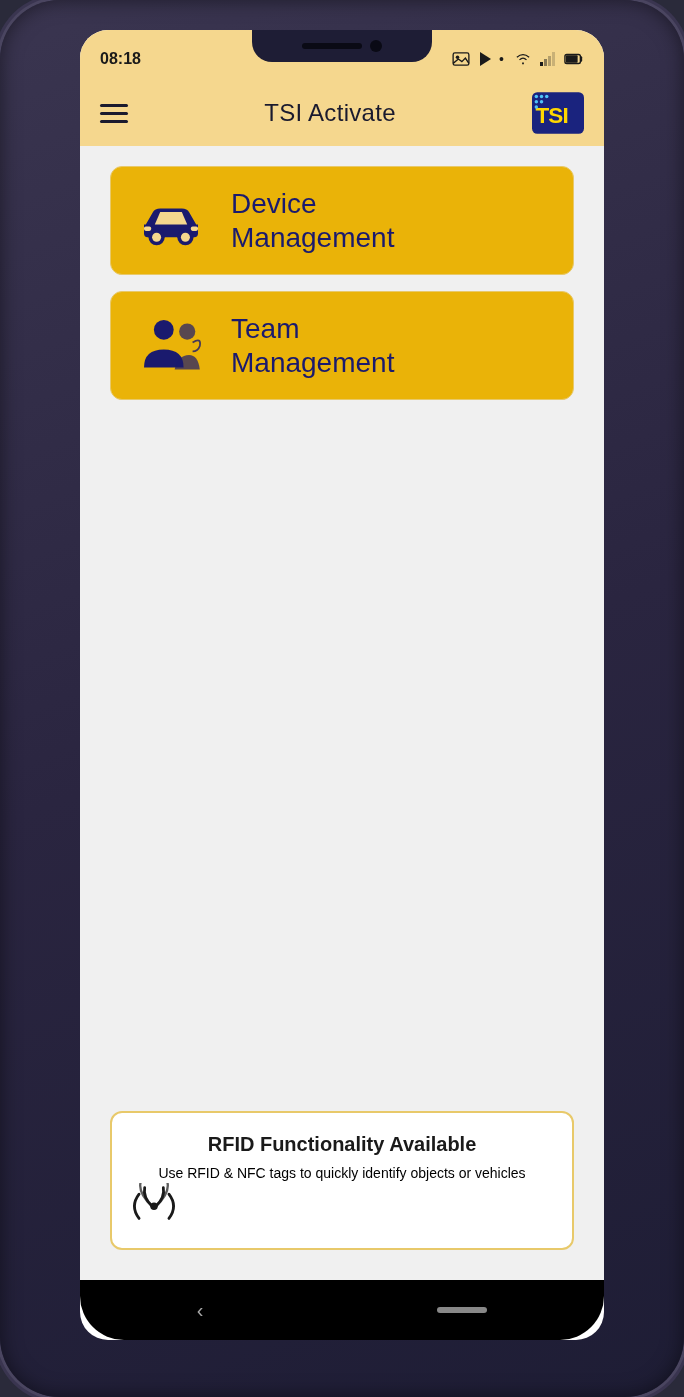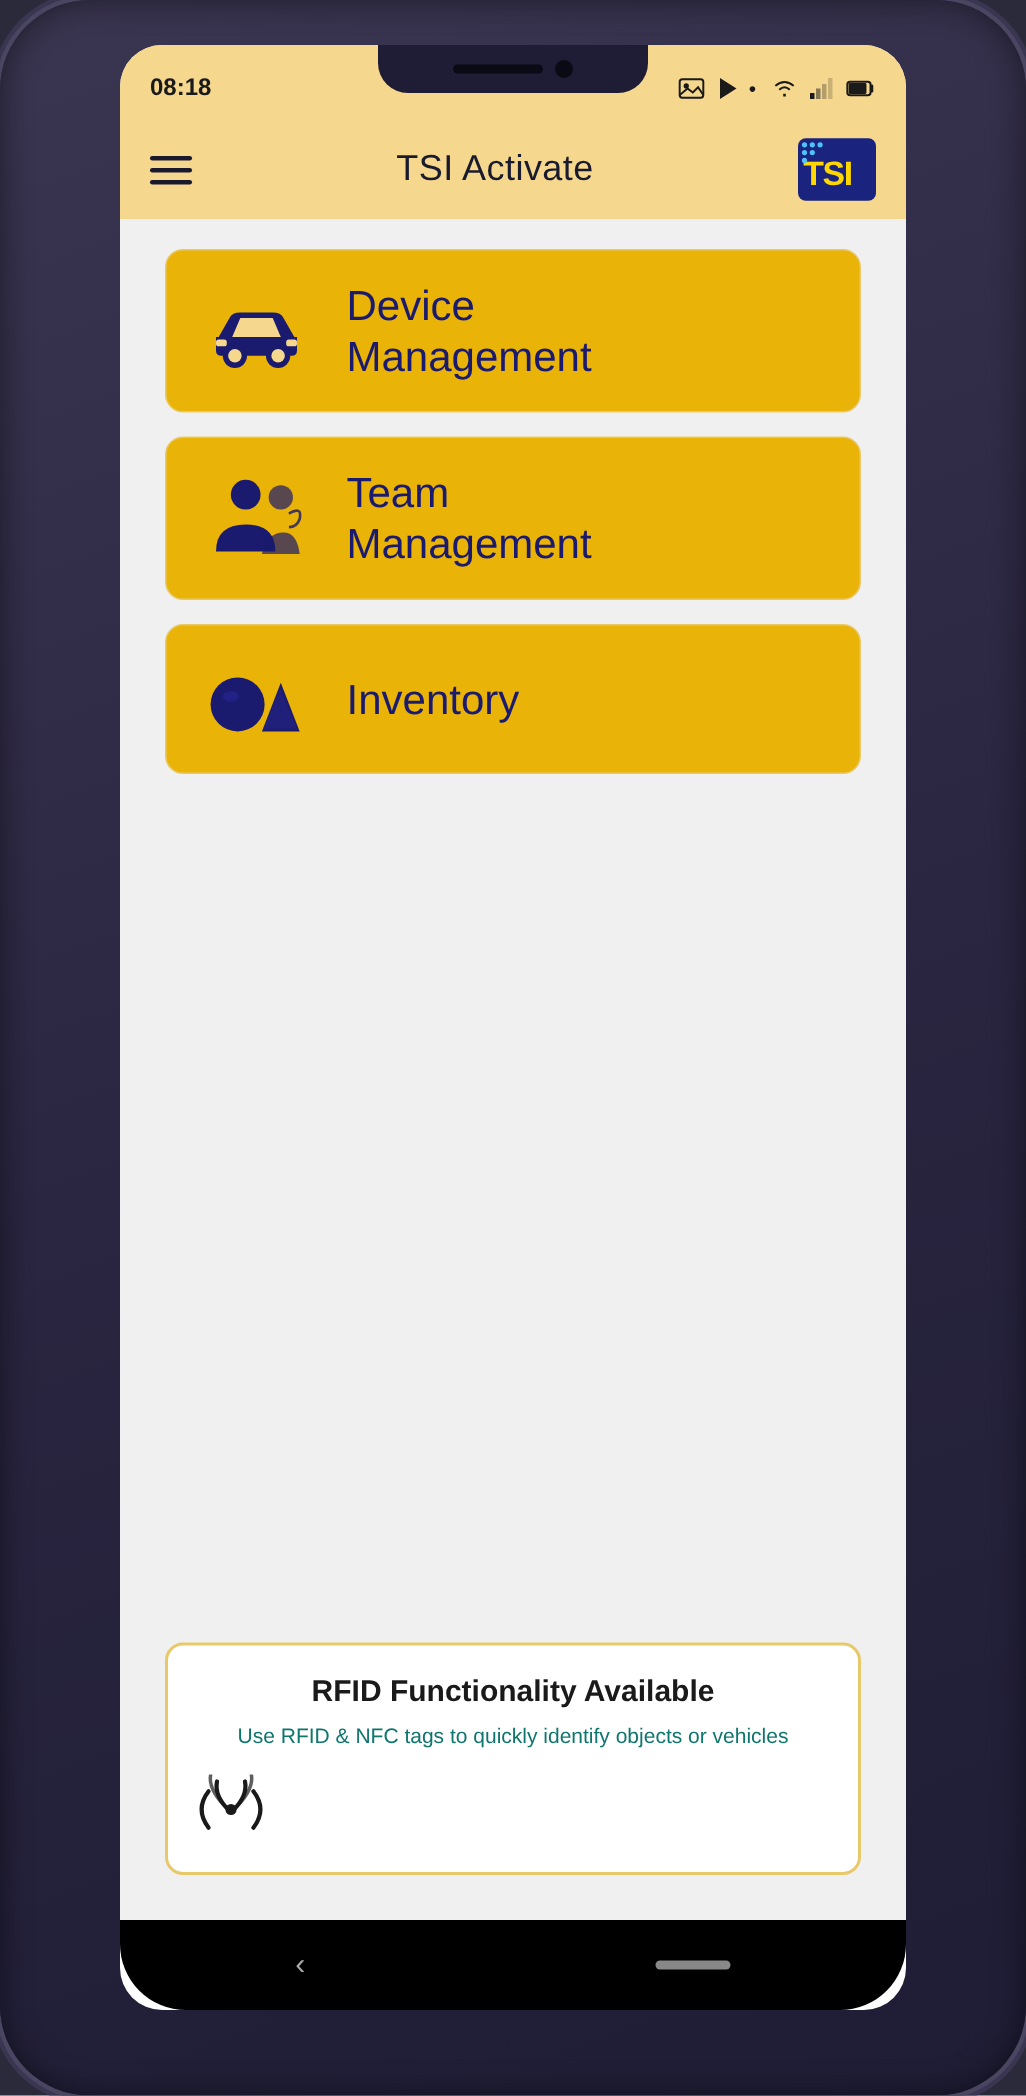--- a/index.html
+++ b/index.html
@@ -186,23 +186,22 @@
     }
     .rfid-title {
       font-size: 20px;
       font-weight: 700;
       color: #1a1a1a;
       text-align: center;
       margin-bottom: 8px;
     }
     .rfid-desc {
       font-size: 14px;
-      color: #0f766e;
+      color: #000000;
       text-align: center;
-      margin-bottom: 16px;
       line-height: 1.4;
     }
     .rfid-bottom {
       display: flex;
       align-items: center;
       gap: 12px;
     }
     .rfid-signal-icon {
       width: 56px;
       flex-shrink: 0;
@@ -374,33 +373,20 @@
               <circle cx="58" cy="16" r="9" opacity="0.7"></circle>
               <path d="M44 58 Q48 42 60 42 Q70 42 72 58 Z" opacity="0.7"></path>
 
               <path d="M64 28 Q74 22 72 32 Q70 38 64 38" stroke="#1a1a6e" stroke-width="2" fill="none" opacity="0.8"></path>
             </g>
           </svg>
         </div>
         <span class="menu-label">Team<br>Management</span>
       </div>
 
-      <div class="menu-card">
-        <div class="menu-icon-wrap inventory-icon">
-          <svg width="72" height="52" viewBox="0 0 80 56" xmlns="http://www.w3.org/2000/svg">
-
-            <circle cx="26" cy="32" r="20" fill="#1a1a6e"></circle>
-            <ellipse cx="21" cy="26" rx="6" ry="4" fill="#2a2a9e" opacity="0.5"></ellipse>
-
-            <polygon points="44,52 72,52 58,16" fill="#1a1a6e"></polygon>
-            <polygon points="45,50 70,50 57.5,20" fill="#2a2a8e" opacity="0.4"></polygon>
-          </svg>
-        </div>
-        <span class="menu-label">Inventory</span>
-      </div>
 
       <div class="content-spacer"></div>
 
       <div class="rfid-banner">
         <div class="rfid-title">RFID Functionality Available</div>
         <div class="rfid-desc">Use RFID &amp; NFC tags to quickly identify objects or vehicles</div>
         <div class="rfid-bottom">
 
           <svg class="rfid-signal-icon" viewBox="0 0 60 50" xmlns="http://www.w3.org/2000/svg">
 

